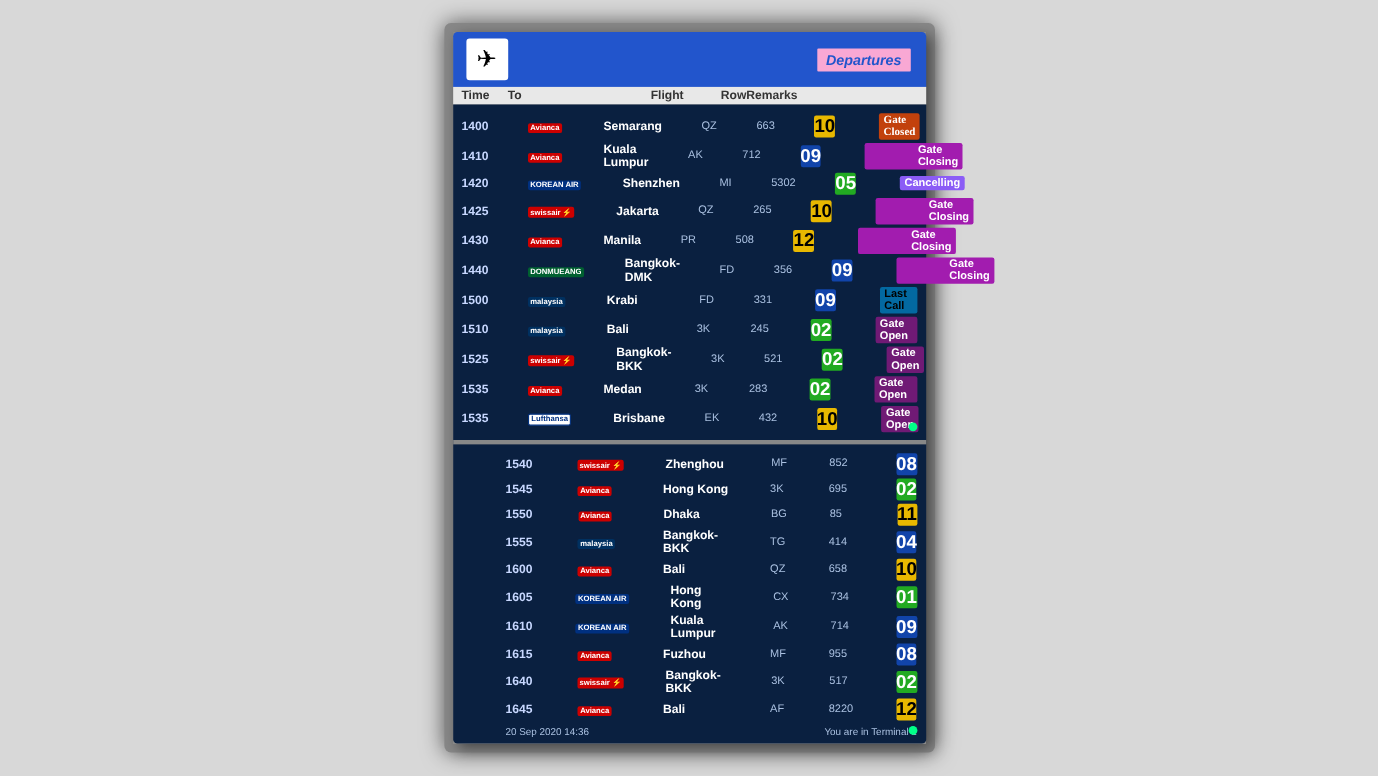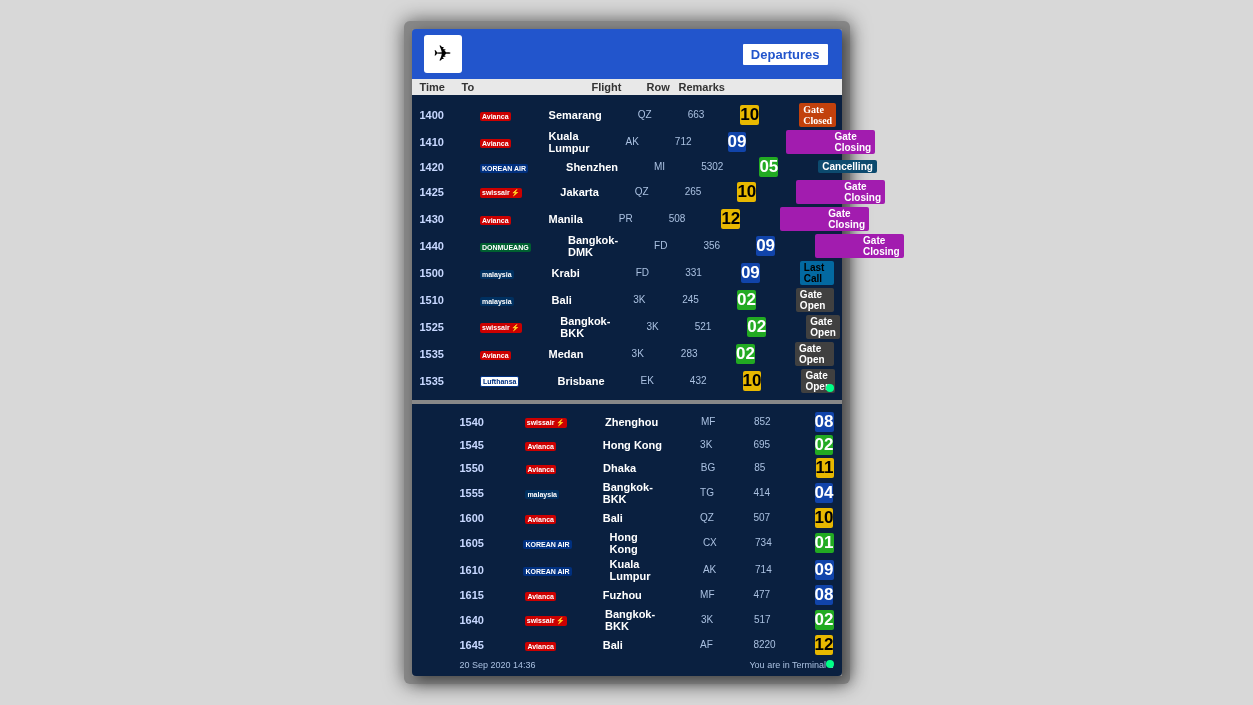--- a/index.html
+++ b/index.html
@@ -43,42 +43,43 @@
       align-items: center;
       justify-content: center;
       font-size: 22px;
     }
     .terminal-title {
       color: white;
       font-size: 26px;
       font-weight: bold;
     }
     .departures-badge {
-      background: #ffffff;
+      background: #f9a8d4;
       color: #2255cc;
       font-size: 13px;
       font-weight: bold;
       padding: 3px 8px;
       border-radius: 3px;
       border: 2px solid #2255cc;
+      font-style: italic;
     }
 
     
     .col-headers {
       background: #e8e8e8;
       display: flex;
       padding: 2px 8px;
       font-size: 11px;
       color: #333;
       font-weight: bold;
     }
     .col-time { width: 42px; }
     .col-to { width: 130px; }
     .col-flight { width: 55px; }
-    .col-row { width: 32px; text-align: left; }
+    .col-row { width: 32px; text-align: right; }
     .col-remarks { flex: 1; }
 
     
     .screen {
       background: #0a2040;
       padding: 6px 8px;
       position: relative;
     }
     .screen-top {
       border-bottom: 4px solid #888;
@@ -152,23 +153,23 @@
 
     .f-status {
       margin-left: 4px;
       font-size: 10px;
       font-weight: bold;
       padding: 1px 4px;
       border-radius: 2px;
     }
     .status-gate-closed { background: #c2410c; color: white; font-family: Liberation Serif, serif; }
     .status-gate-closing { background: #a21caf; color: white; padding-left: 48px; }
-    .status-cancelling { background: #0c4a6e; color: white; }
+    .status-cancelling { background: #8b5cf6; color: white; }
     .status-last-call { background: #0369a1; color: #000; }
-    .status-gate-open { background: #404040; color: white; }
+    .status-gate-open { background: #701a75; color: white; }
 
     .screen-footer {
       display: flex;
       justify-content: space-between;
       margin-top: 4px;
       font-size: 9px;
       color: #aac0e0;
     }
     .led-dot {
       width: 8px;
@@ -378,21 +379,21 @@
       <span class="f-gate gate-blue">04</span>
 
     </div>
         <div class="flight-row">
       <span class="f-time">1600</span>
       <span class="f-airline">
         <span class="airline-badge airline-avianca">Avianca</span>
       </span>
       <span class="f-dest">Bali</span>
       <span class="f-code">QZ</span>
-      <span class="f-num">507</span>
+      <span class="f-num">658</span>
       <span class="f-gate gate-yellow">10</span>
 
     </div>
         <div class="flight-row">
       <span class="f-time">1605</span>
       <span class="f-airline">
         <span class="airline-badge airline-koreanair">KOREAN AIR</span>
       </span>
       <span class="f-dest">Hong Kong</span>
       <span class="f-code">CX</span>
@@ -411,21 +412,21 @@
       <span class="f-gate gate-blue">09</span>
 
     </div>
         <div class="flight-row">
       <span class="f-time">1615</span>
       <span class="f-airline">
         <span class="airline-badge airline-avianca">Avianca</span>
       </span>
       <span class="f-dest">Fuzhou</span>
       <span class="f-code">MF</span>
-      <span class="f-num">477</span>
+      <span class="f-num">955</span>
       <span class="f-gate gate-blue">08</span>
 
     </div>
         <div class="flight-row">
       <span class="f-time">1640</span>
       <span class="f-airline">
         <span class="airline-badge airline-swissair">swissair ⚡</span>
       </span>
       <span class="f-dest">Bangkok-BKK</span>
       <span class="f-code">3K</span>

